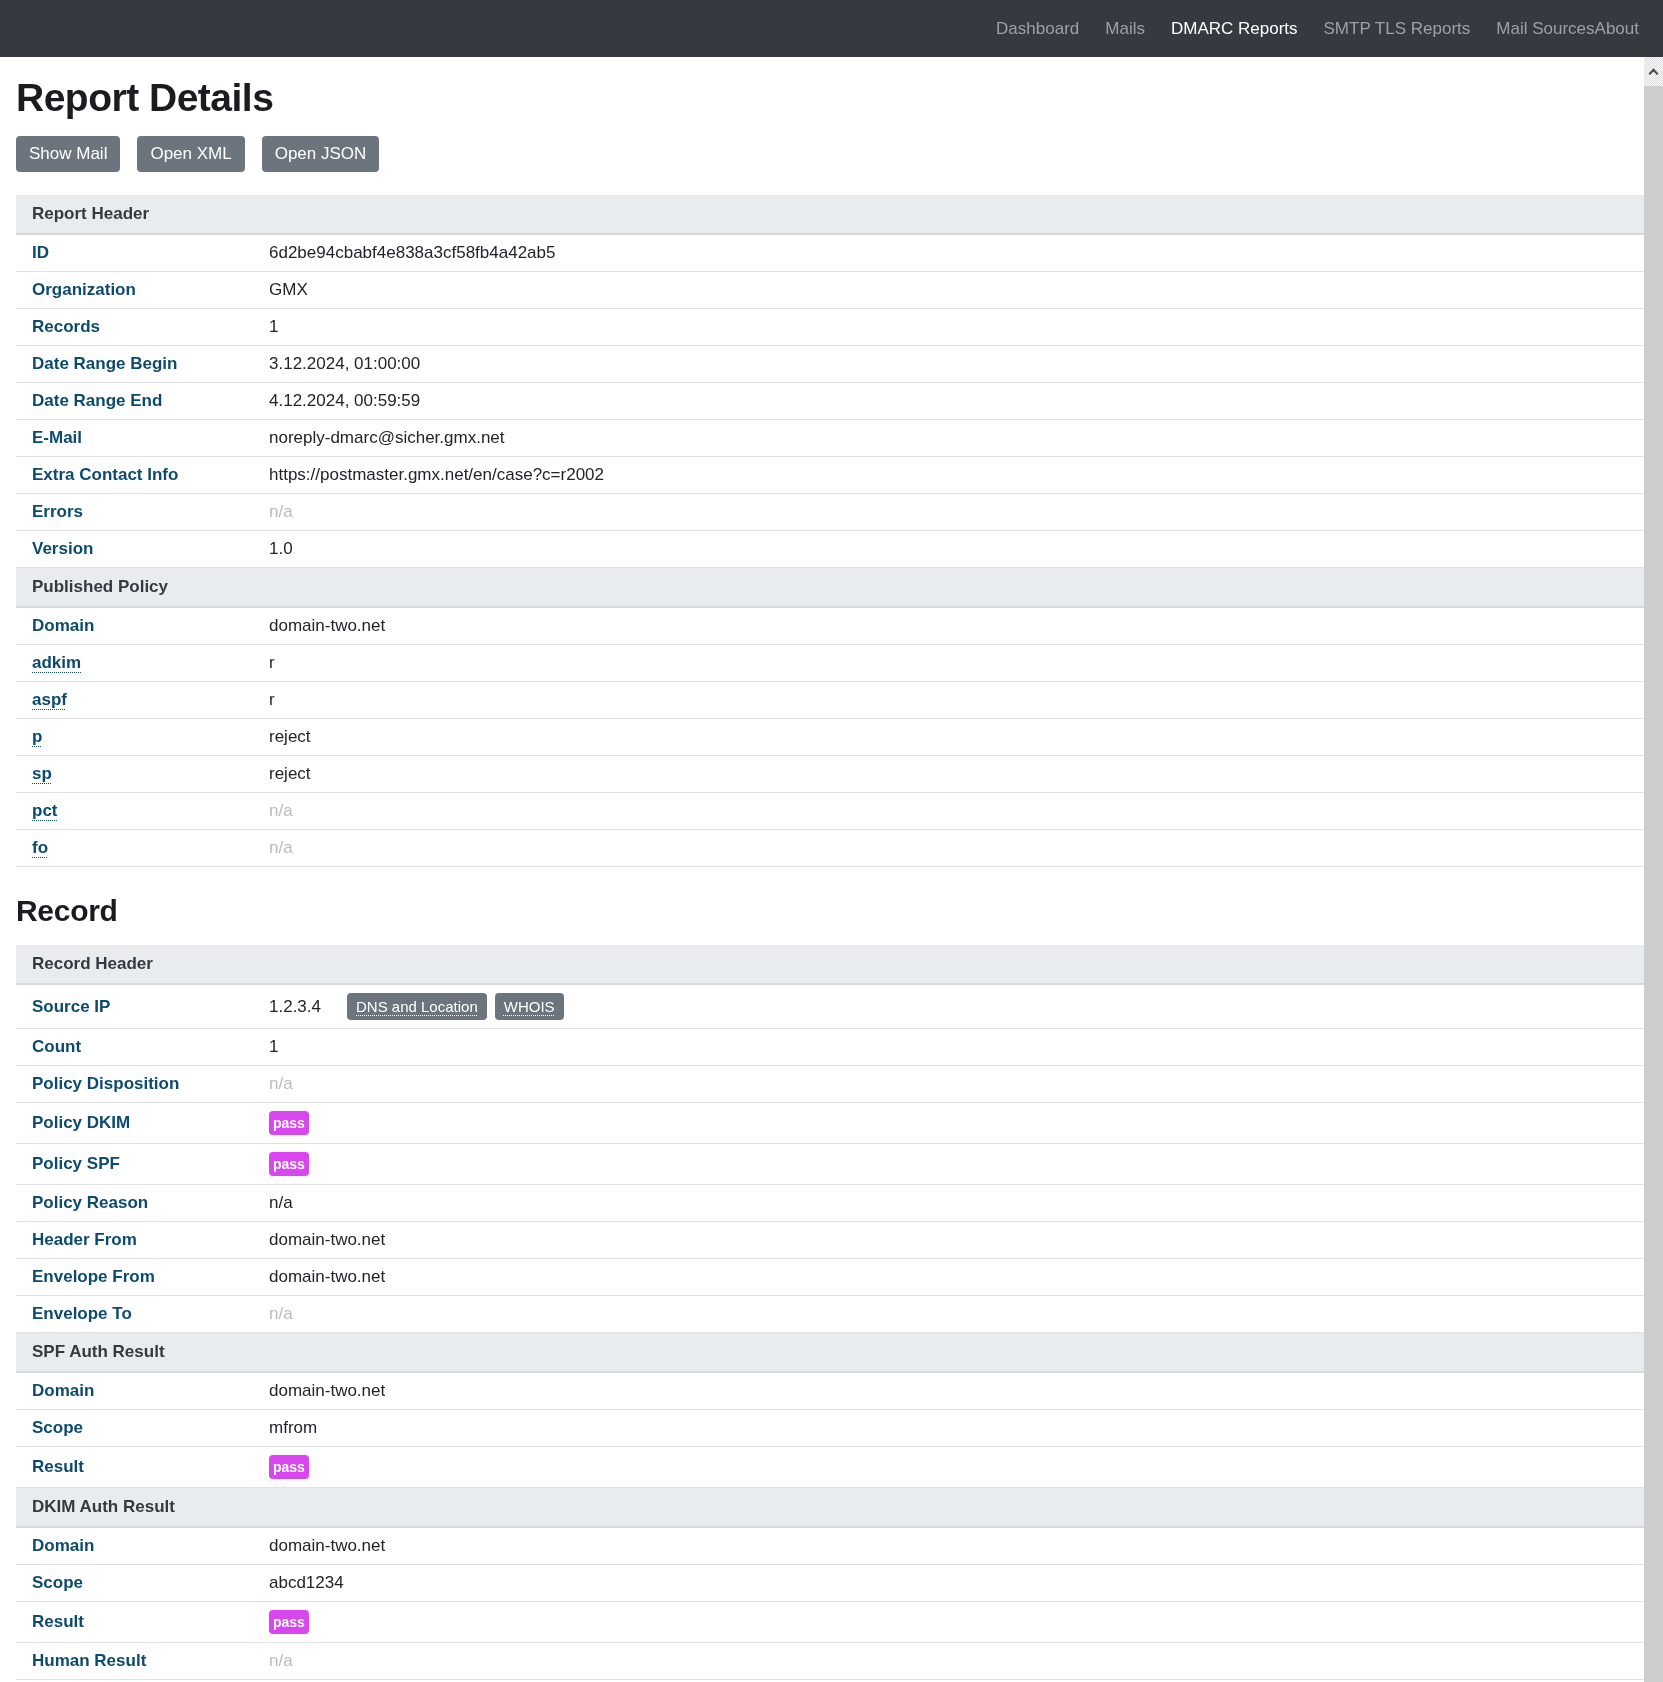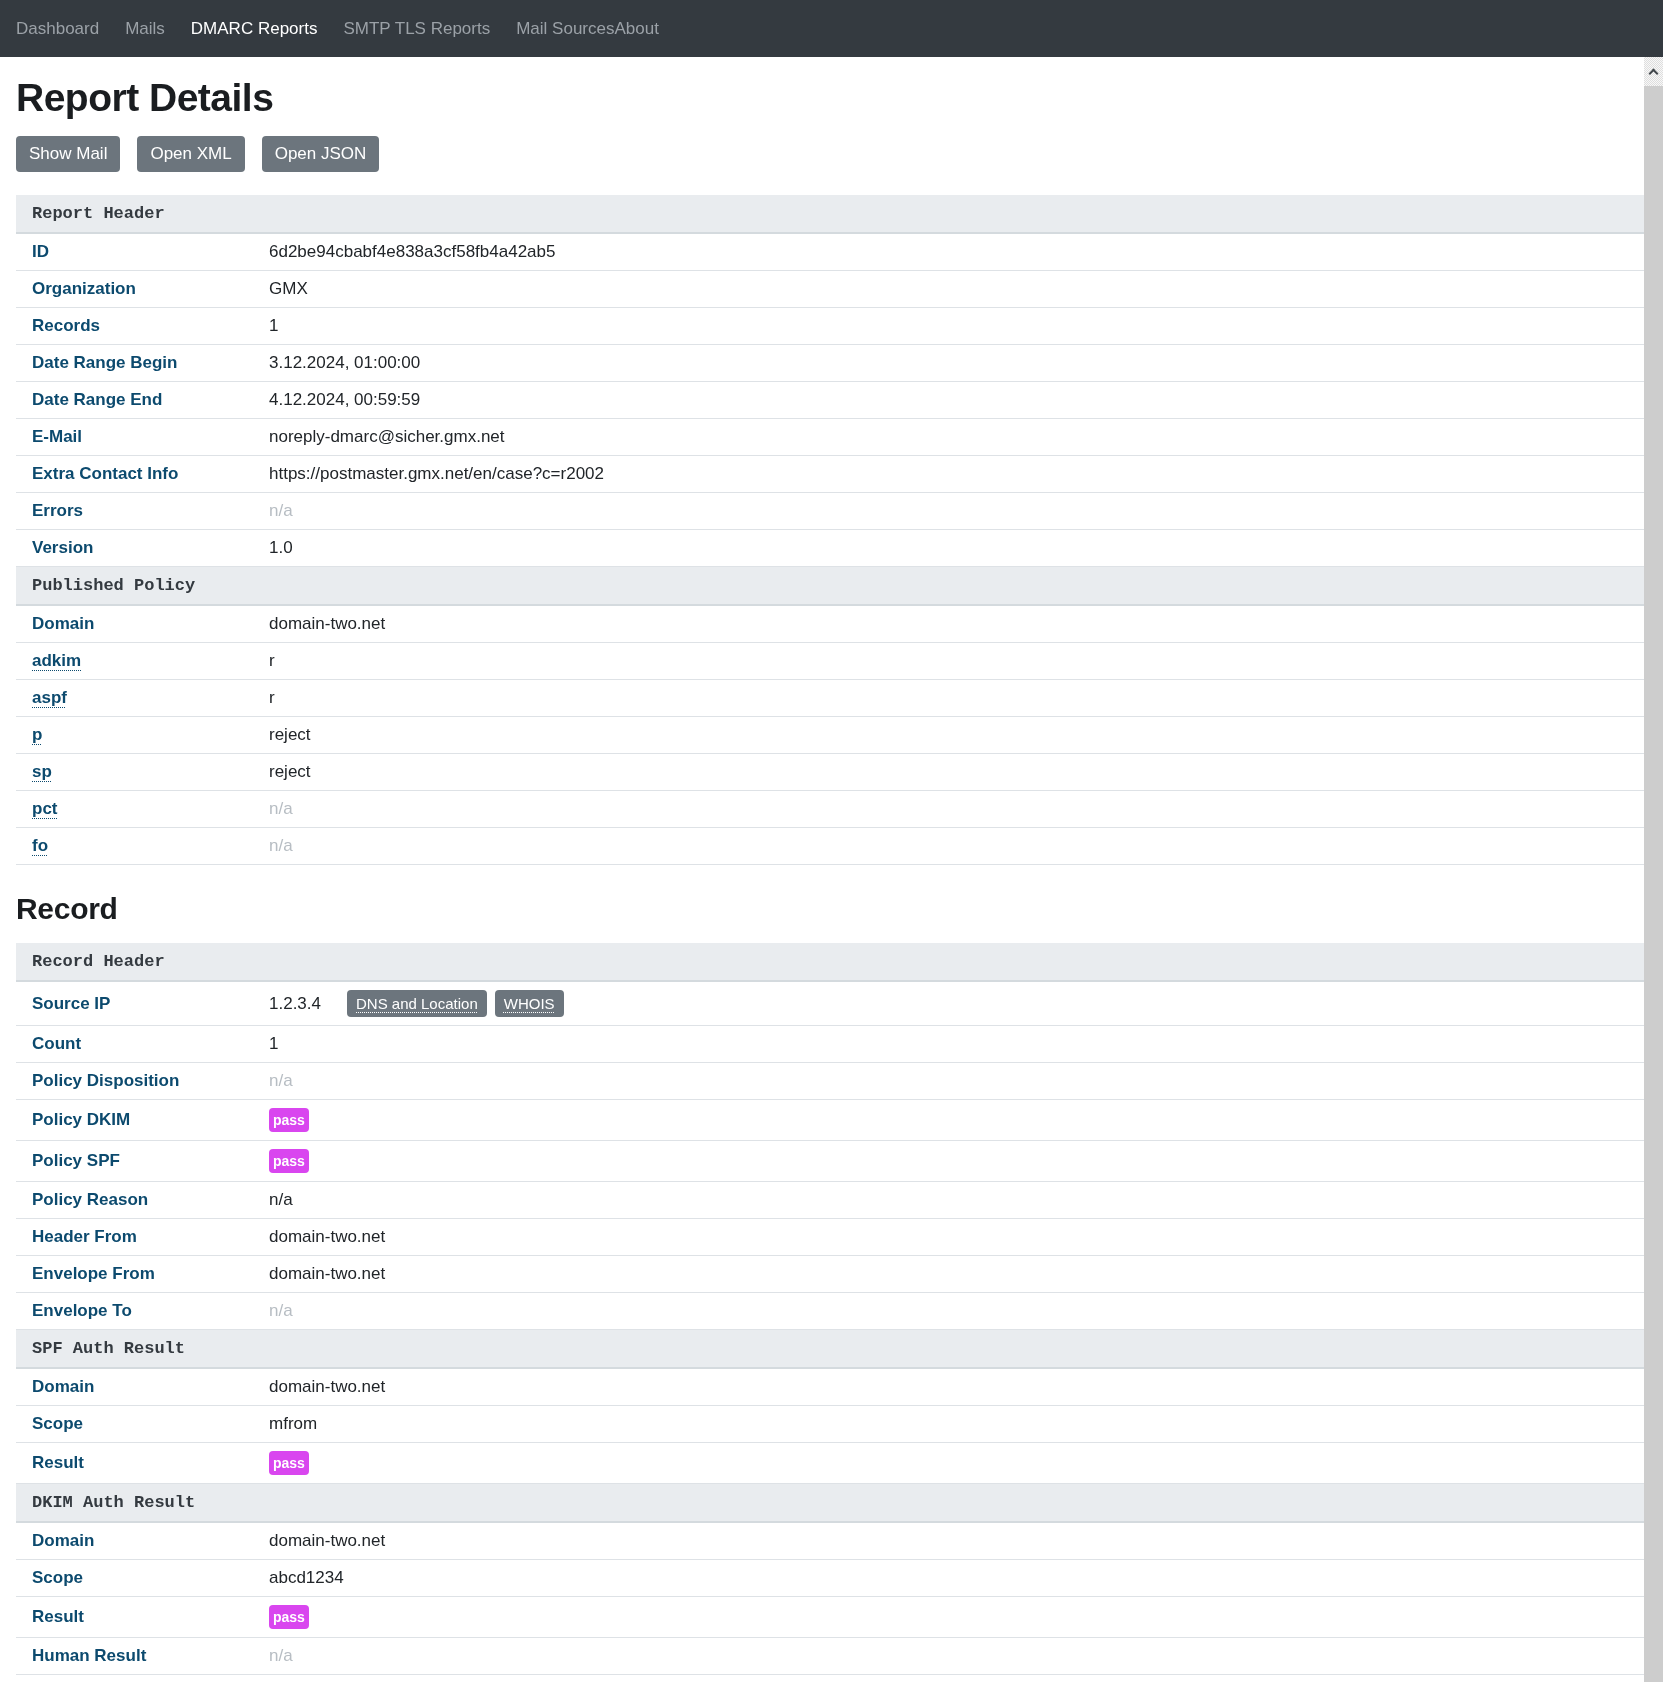--- a/index.html
+++ b/index.html
@@ -7,21 +7,21 @@
   body {
     width: 1663px; height: 1682px;
     font-family: "Liberation Sans", sans-serif;
     color: #212529; background: #ffffff;
     position: relative; overflow: hidden;
   }
 
   
   .navbar {
     height: 57px; background: #343a40;
-    display: flex; align-items: center; justify-content: flex-start;
+    display: flex; align-items: center; justify-content: flex-end;
     padding: 0 24px 0 16px;
   }
   .nav-list { display: flex; align-items: center; gap: 26px; }
   .nav-link {
     color: #9ba1a7; font-size: 17px; text-decoration: none; cursor: pointer;
     line-height: 57px; white-space: nowrap;
   }
   .nav-link.active { color: #ffffff; }
 
   
@@ -35,21 +35,21 @@
     background: #6c757d; color: #ffffff; border: none; border-radius: 4px;
     padding: 6px 13px; font-size: 17px; font-family: inherit; cursor: pointer;
     line-height: 1.4;
   }
 
   
   table.kv { width: 100%; border-collapse: collapse; font-size: 17px; }
   table.kv th, table.kv td { text-align: left; vertical-align: middle; }
   th.section-header {
     background: #e9ecef; padding: 9px 16px; font-size: 17px; font-weight: 700;
-    color: #343a40; border-bottom: 2px solid #d4dade; font-family: Liberation Mono, monospace;
+    color: #343a40; border-bottom: 2px solid #d4dade;
   }
   tr.data-row th, tr.data-row td {
     border-bottom: 1px solid #dee2e6; padding: 8px 16px;
   }
   th.row-label { width: 237px; font-weight: 700; color: #0c4a6e; }
   td.row-value { color: #212529; }
   td.row-value.muted { color: #b7bdc3; }
   .abbr-label {
     text-decoration: underline dotted; text-decoration-thickness: 1px;
     text-underline-offset: 4px; cursor: help;

